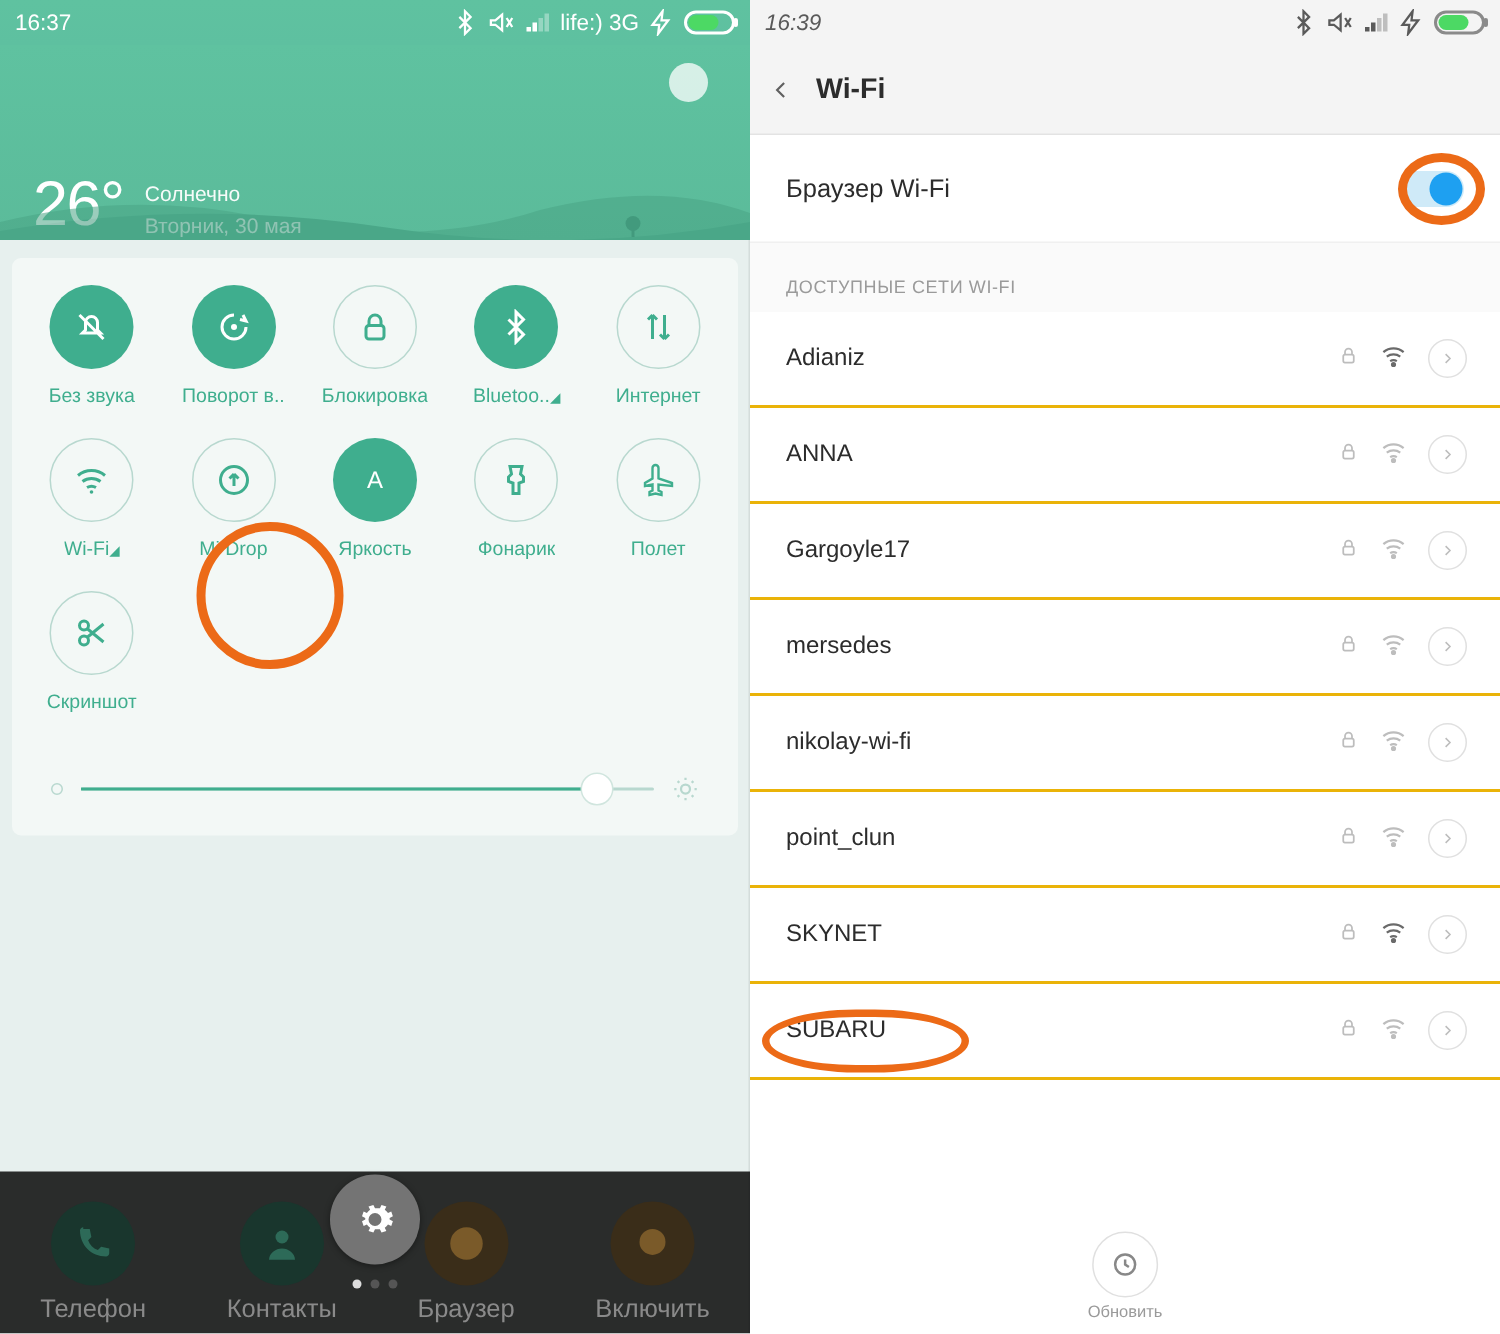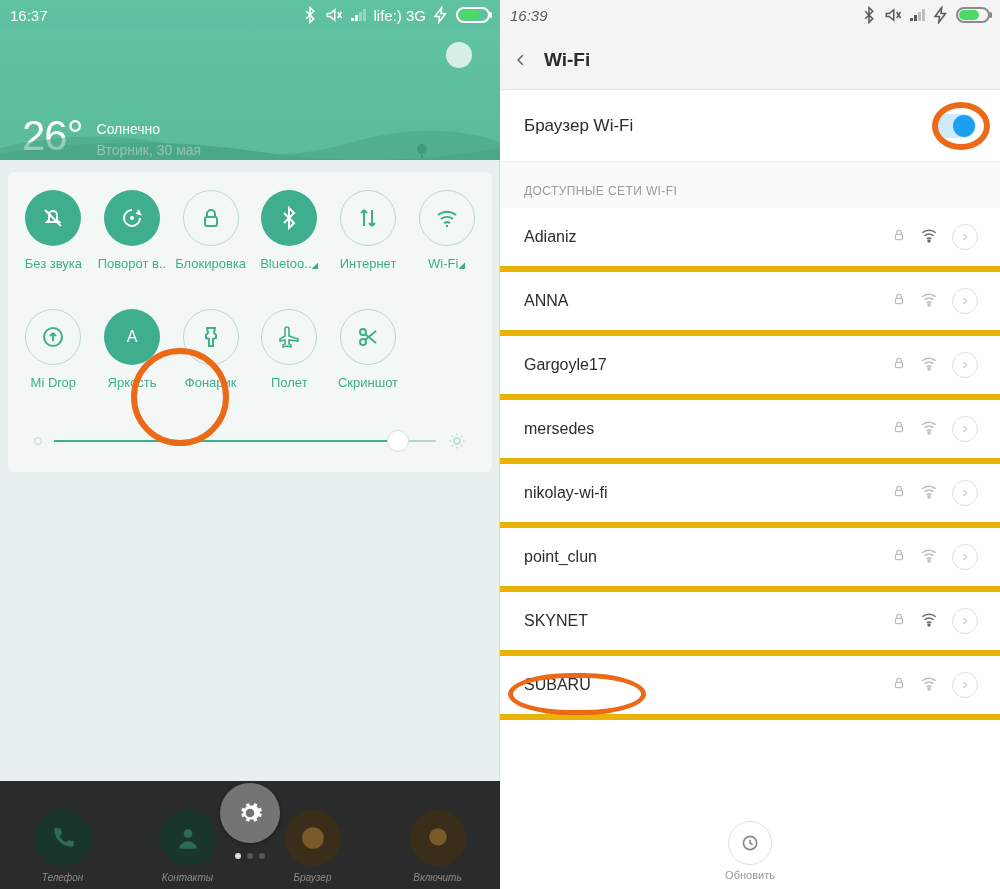--- a/index.html
+++ b/index.html
@@ -73,22 +73,22 @@
 
   
   .panel {
     margin: 12px 8px 0 8px;
     background: #f3f8f6;
     border-radius: 6px;
     padding: 18px 6px 22px 6px;
   }
   .grid {
     display: grid;
-    grid-template-columns: repeat(6,1fr);
-    row-gap: 38px;
+    grid-template-columns: repeat(5,1fr);
+    row-gap: 21px;
   }
   .tile {
     display:flex; flex-direction:column; align-items:center;
     font-size: 13px; color:#3fae8e;
   }
   .tile .circle {
     width: 56px; height:56px; border-radius:50%;
     display:flex; align-items:center; justify-content:center;
     margin-bottom: 10px;
     position: relative;
@@ -117,21 +117,21 @@
 
   
   .dim {
     position:absolute; left:0; right:0; bottom:0;
     height:108px; background:rgba(0,0,0,.82);
     display:flex; justify-content:space-around; align-items:flex-end;
     padding-bottom:6px;
   }
   .dim .dapp {
     display:flex; flex-direction:column; align-items:center;
-    font-size:10px; color:#8a8a8a;font-style:italic;
+    font-size:17px; color:#8a8a8a;
   }
   .dim .dapp .dicn {
     width:56px; height:56px; border-radius:50%;
     background:#19362d; margin-bottom:6px;
     display:flex; align-items:center; justify-content:center;
   }
   .dim .settings-pill {
     position:absolute; left:50%; bottom:46px; transform:translateX(-50%);
     width:60px; height:60px; border-radius:50%;
     background: rgba(120,120,120,.95);
@@ -186,21 +186,21 @@
 
   .section-title{
     padding: 22px 24px 10px 24px;
     font-size:12px; color:#9a9a9a; letter-spacing:.4px;
     background: #fafafa;
   }
 
   .net-row {
     height:64px; padding: 0 22px 0 24px;
     display:flex; align-items:center;
-    border-bottom:6px solid #eab308;
+    border-bottom:2px solid #eab308;
     font-size:16px; color:#2c2c2c;
   }
   .net-row .name{flex:1;}
   .net-row .lock, .net-row .wifi { color:#bdbdbd; margin-left:14px;}
   .net-row .wifi.strong{ color:#6a6a6a;}
   .net-row .more{
     width:26px; height:26px; border-radius:50%; border:1px solid #e0e0e0;
     display:flex; align-items:center; justify-content:center; margin-left:14px; color:#bdbdbd;
   }
   .net-row .more svg{width:10px;height:10px;}

